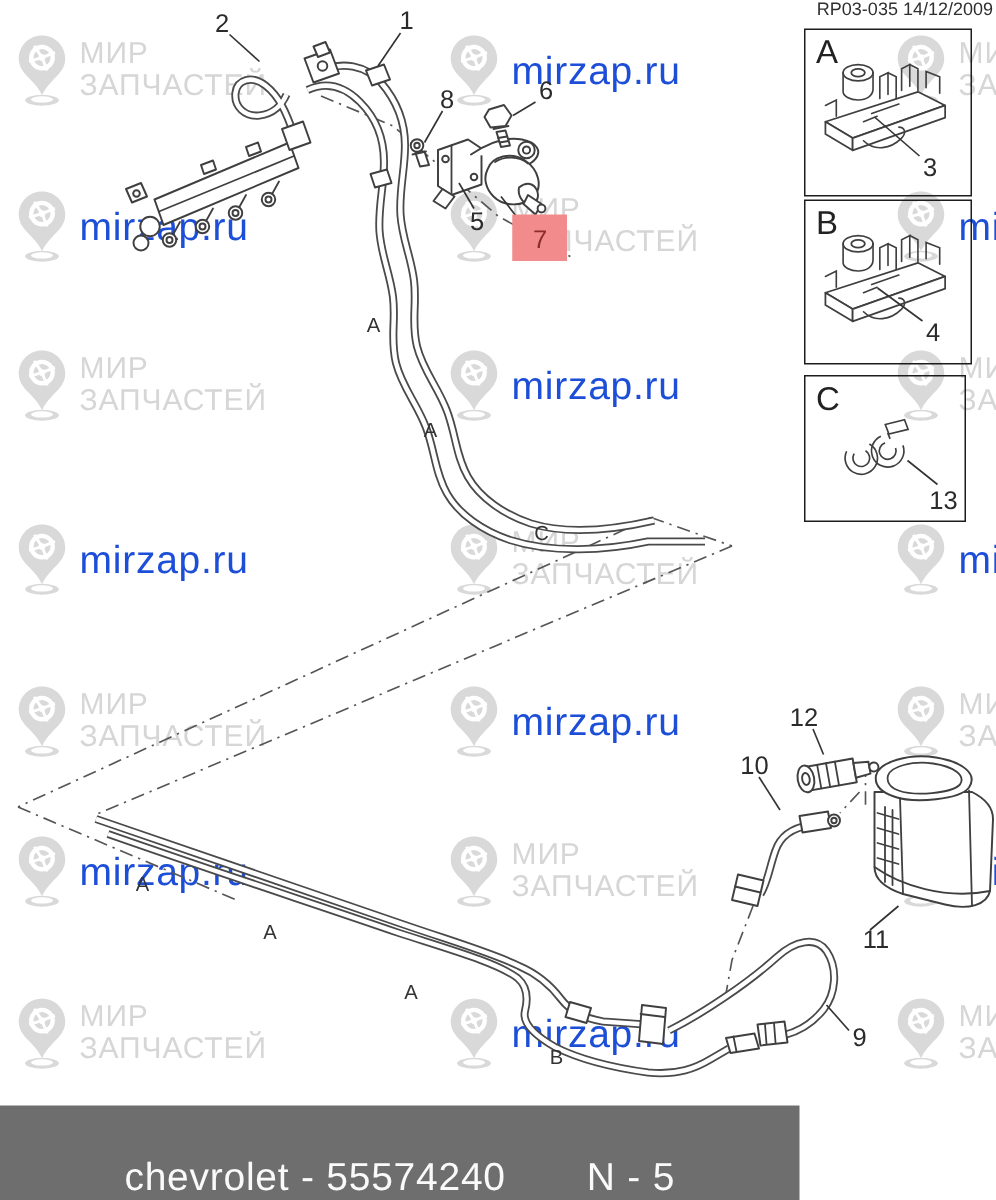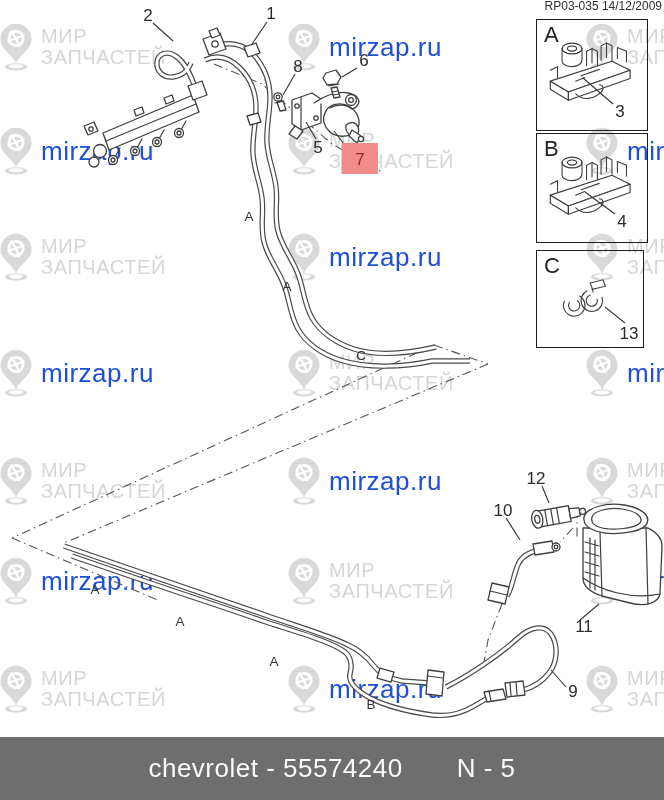--- a/index.html
+++ b/index.html
@@ -1,19 +1,19 @@
 <!DOCTYPE html>
 <html><head>
 <meta charset="utf-8">
 <style>
   html,body{margin:0;padding:0;background:#fff;}
   .stage{position:relative;width:664px;height:800px;overflow:hidden;background:#ffffff;
          font-family:"Liberation Sans",sans-serif;}
   
-  #wm-layer{position:absolute;inset:0;z-index:0;}
+  #wm-layer{position:absolute;inset:0;z-index:0;margin-left:12px;}
   .wm-cell{position:absolute;display:flex;align-items:center;gap:7px;white-space:nowrap;}
   .wm-cell svg{width:36px;height:50px;flex:0 0 auto;}
   .wm-brand{font-size:20px;line-height:1.06;letter-spacing:.6px;color:#d6d6d6;}
   .wm-site{font-size:26px;color:#1d4ed8;letter-spacing:.5px;}
   
   #diagram{position:absolute;left:0;top:0;z-index:1;}
   .dash{fill:none;stroke:#555;stroke-width:1.1;stroke-dasharray:9 4 1.5 4;}
   .tube-o{fill:none;stroke:#4a4a4a;stroke-width:5.4;}
   .tube-i{fill:none;stroke:#fff;stroke-width:3;}
   .part{fill:#fff;stroke:#3f3f3f;stroke-width:1.3;stroke-linejoin:round;stroke-linecap:round;}
@@ -21,22 +21,22 @@
   .ldr{fill:none;stroke:#333;stroke-width:1.1;}
   .co{font:17px "Liberation Sans",sans-serif;fill:#2b2b2b;text-anchor:middle;}
   .ll{font:13.5px "Liberation Sans",sans-serif;fill:#333;text-anchor:middle;}
   .doccode{font:12px "Liberation Sans",sans-serif;fill:#2f2f2f;text-anchor:end;}
   .hl-num{font:17px "Liberation Sans",sans-serif;text-anchor:middle;}
   
   .panel{position:absolute;border:1.6px solid #1c1c1c;background:transparent;z-index:2;}
   .panel svg{position:absolute;inset:0;width:100%;height:100%;}
   .panel-letter{position:absolute;left:7px;top:2px;font-size:22px;color:#222;z-index:1;}
   
-  .footer{position:absolute;left:0;top:737px;width:664px;height:63px;background:#6e6e6e;
-          z-index:3;display:flex;align-items:center;justify-content:center;gap:54px;overflow:hidden;}
+  .footer{position:absolute;left:0;top:737px;width:533px;height:63px;background:#6e6e6e;
+          z-index:3;display:flex;align-items:flex-end;justify-content:center;gap:54px;overflow:hidden;}
   .footer span{font-size:26px;color:#fafafa;letter-spacing:.5px;}
   .footer .wm-pin-dark{position:absolute;bottom:-14px;filter:brightness(.45) ;opacity:.55;}
 </style>
 </head>
 <body>
 
 <div class="stage">
 
   <div id="wm-layer">
       <div class="wm-cell" style="left: -2px; top: 22px;">

